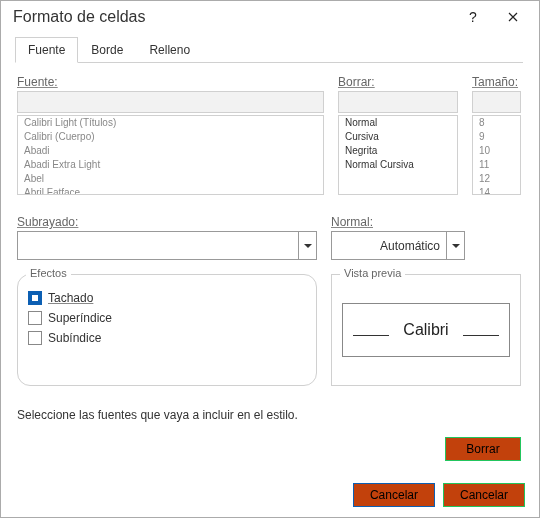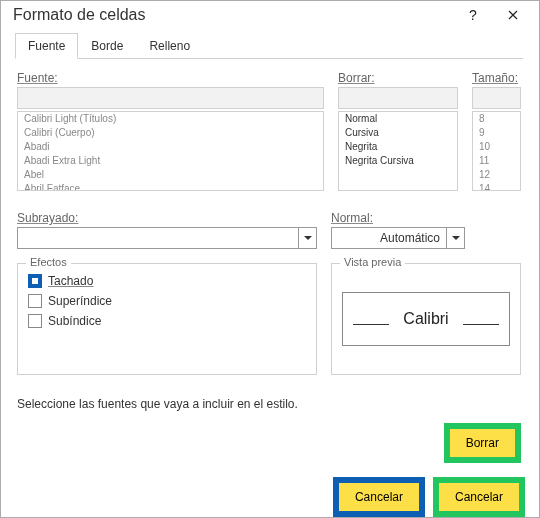--- a/index.html
+++ b/index.html
@@ -85,21 +85,21 @@
     border: 1px solid #d0d0d0;
     background: #fff;
     overflow-y: scroll;
     color: #888;
   }
   .listbox.dark { color:#333; }
   .li { padding: 0 6px; height: 14px; line-height: 14px; font-size: 10px; cursor: pointer; white-space:nowrap; }
   .row2 { display:flex; gap:14px; margin-top:20px; align-items:flex-end;}
   .combo-wrap { display:flex; flex-direction:column; }
   .combo {
-    height: 22px;
+    height: 29px;
     border: 1px solid #999;
     background:#fff;
     display:flex;
     align-items:center;
     cursor:pointer;
   }
   .combo-text { flex:1; padding:0 6px; }
   .combo-btn {
     width:18px; height:100%;
     border-left:1px solid #999;
@@ -113,39 +113,39 @@
     padding:10px 10px 10px 10px;
   }
   .group-title {
     position:absolute;
     top:-8px; left:8px;
     background:#fff;
     padding:0 4px;
     color:#666;
     font-size:11px;
   }
-  .group-effects { flex: 0 0 300px; }
+  .group-effects { flex: 0 0 300px; border-radius: 13px; }
   .group-preview { flex:1; }
-  .chk-row { display:flex; align-items:flex-start; gap:6px; height:20px; cursor:pointer;}
+  .chk-row { display:flex; align-items:flex-end; gap:6px; height:20px; cursor:pointer;}
   .chk {
     width:14px;height:14px;border:1px solid #888;background:#fff;display:inline-flex;align-items:center;justify-content:center;
   }
   .chk.ind { background:#0c5fb3;border-color:#0c5fb3;}
   .chk.ind::after{content:"";width:6px;height:6px;background:#fff;}
   .preview-box { margin:18px 0; border:1px solid #888; height:54px; display:flex;align-items:center;justify-content:center;position:relative;}
   .preview-line-l, .preview-line-r { position:absolute; top:60%; width:36px;height:1px;background:#333;}
   .preview-line-l{ left:10px;} .preview-line-r{right:10px;}
   .preview-text { font-size:16px; color:#222;}
   .hint { margin-top:22px; color:#333;}
   .footer {
     height:44px; padding:6px 14px; display:flex; justify-content:flex-end; align-items:center; gap:8px;
   }
   .btn {
-    height:40px; min-width:76px; padding:0 16px;
-    border:6px solid #22c55e; background:#fde047; cursor:pointer;
+    height:24px; min-width:76px; padding:0 16px;
+    border:1px solid #22c55e; background:#c2410c; cursor:pointer;
     font:inherit; display:flex;align-items:center;justify-content:center;
   }
   .btn.primary{ border-color:#0c5fb3;}
   .clear-row{ display:flex; justify-content:flex-end; margin-top:auto; padding-top:12px;}
 </style>
 </head>
 <body>
 
 <div class="dialog">
   <div class="titlebar">
@@ -180,21 +180,21 @@
             <div class="li">Abril Fatface</div>
           </div>
         </div>
         <div class="col col-style">
           <div class="label"><span class="und">Borrar:</span></div>
           <input class="textinput" style="">
           <div class="listbox dark">
             <div class="li">Normal</div>
             <div class="li">Cursiva</div>
             <div class="li">Negrita</div>
-            <div class="li">Negrita Cursiva</div>
+            <div class="li">Normal Cursiva</div>
           </div>
         </div>
         <div class="col col-size">
           <div class="label"><span class="und">Tamaño:</span></div>
           <input class="textinput" style="">
           <div class="listbox">
             <div class="li">8</div>
             <div class="li">9</div>
             <div class="li">10</div>
             <div class="li">11</div>

